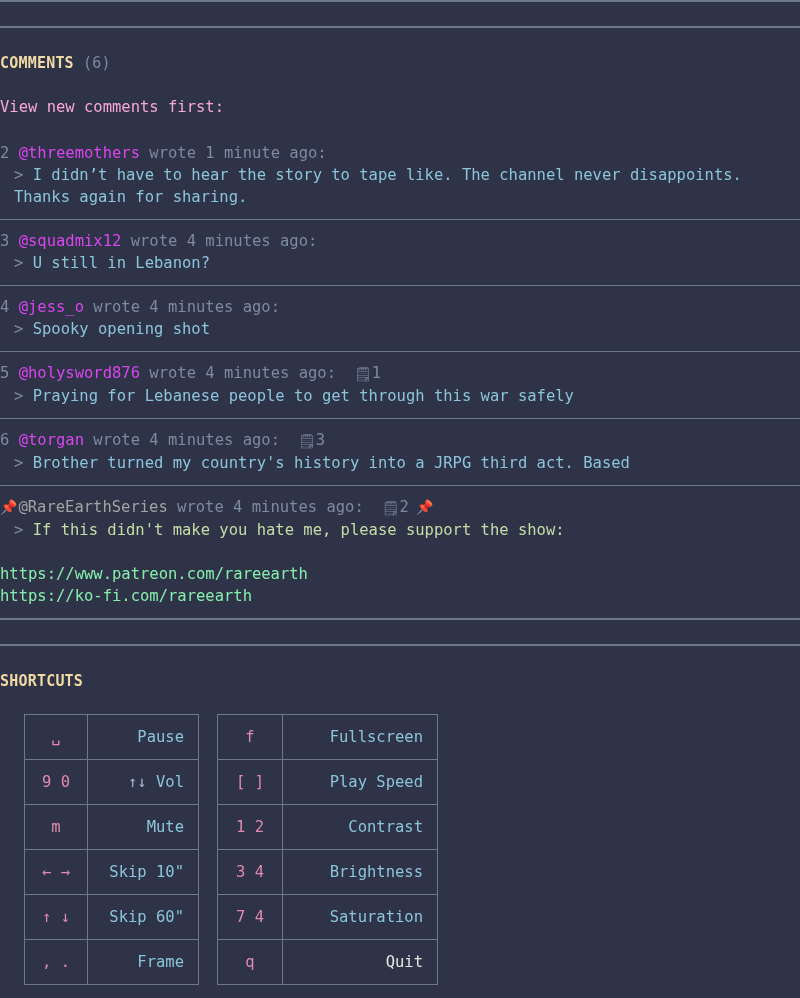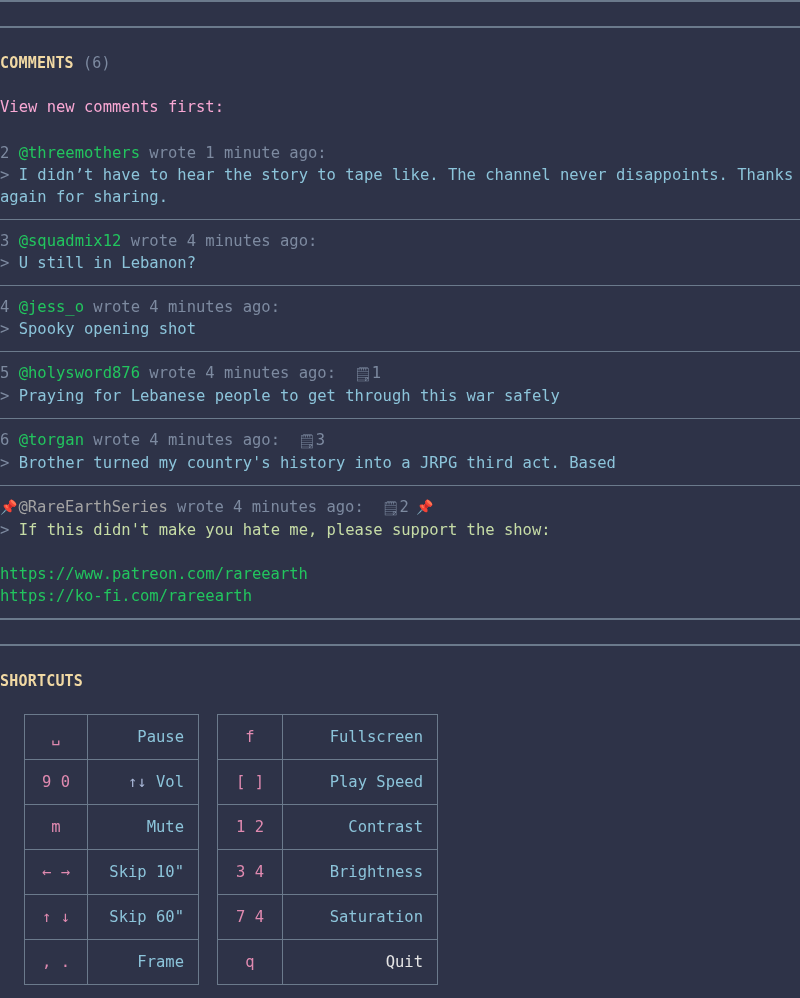--- a/index.html
+++ b/index.html
@@ -50,37 +50,38 @@
   
   .comments-wrap { padding: 0; }
   .comment {
     padding: 0 0 0 0;
     position: relative;
   }
   .comment + .comment { border-top: 1px solid #6b7a8c; }
   .comment-inner { padding: 10px 0 11px 0; }
   .c-meta { white-space: nowrap; }
   .c-idx { color: #7d8aa0; }
-  .c-user { color: #22c55e; }
+  .c-user { color: #d946ef; }
   .c-user.pinned-user { color: #a3a3a3; }
   .c-wrote { color: #7d8aa0; }
   .c-likes { color: #7d8aa0; margin-left: 18px; white-space: nowrap; }
   .thumb-icon { font-size: 14px; vertical-align: -1px; }
   .pin-icon { color: #e05c6e; font-size: 14px; }
   .pin-lead { margin-right: 1px; }
   .pin-trail { margin-left: 8px; }
 
   .c-body {
     color: #8cc4da;
     white-space: pre-wrap;
     word-break: break-word;
+    margin-left: 14px;
   }
   .c-body .caret { color: #7d8aa0; }
   .c-body.green { color: #c6dca6; }
-  .c-links { color: #22c55e; white-space: pre; }
+  .c-links { color: #86efac; white-space: pre; }
   .c-links div { white-space: pre; }
   .blank-line { height: 22px; }
 
   
   .shortcut-tables {
     display: flex;
     gap: 18px;
     padding-left: 24px;
   }
   table.sc {

